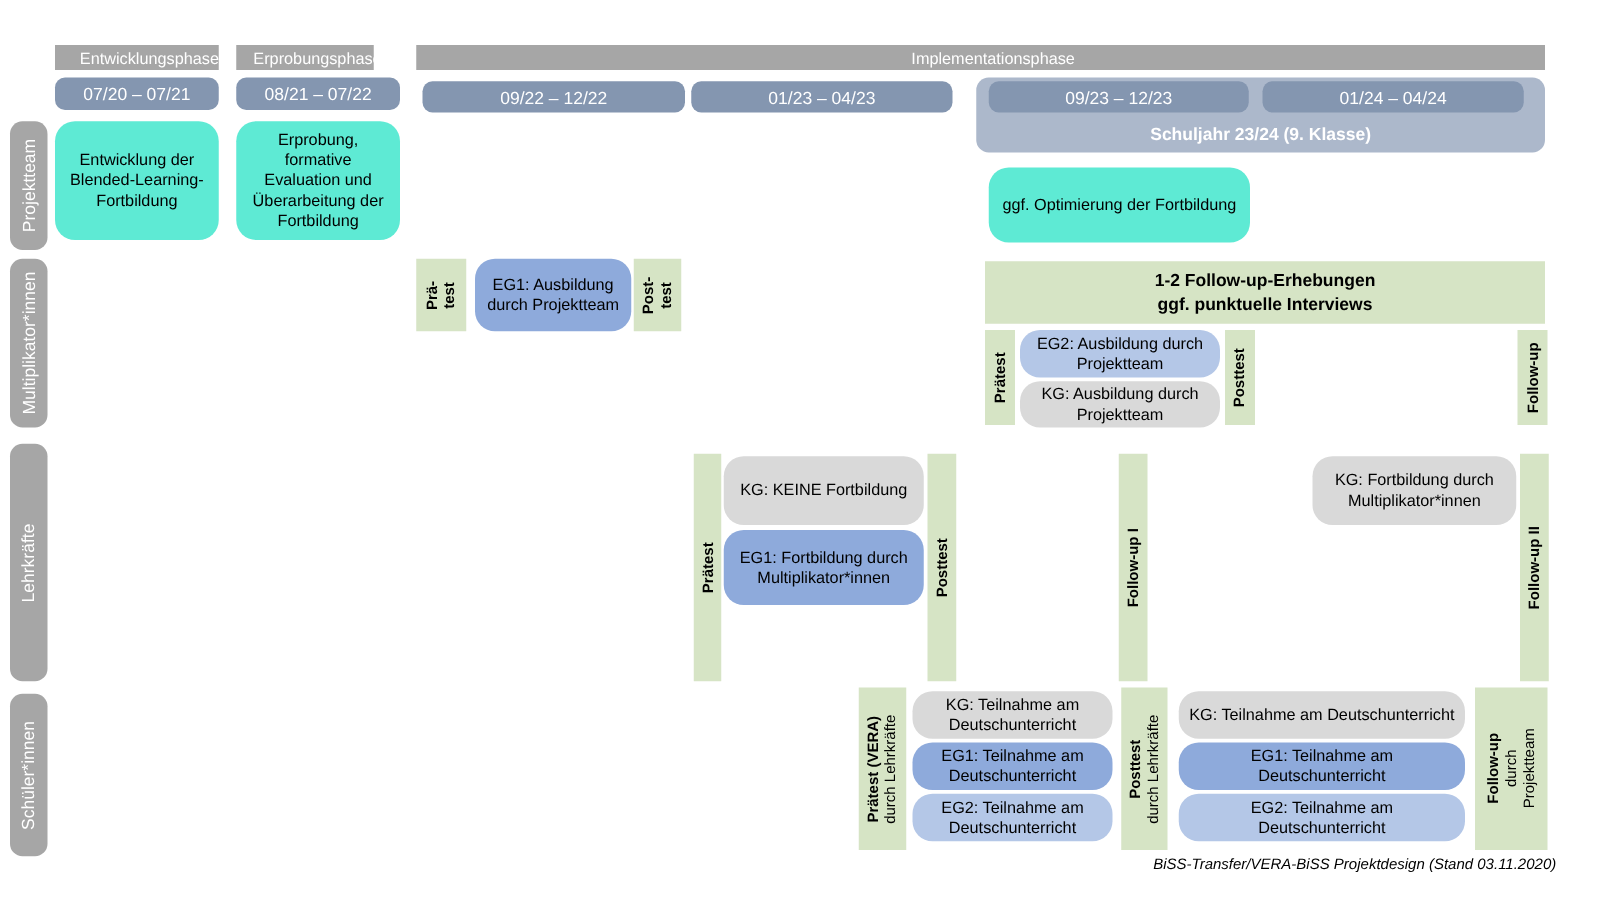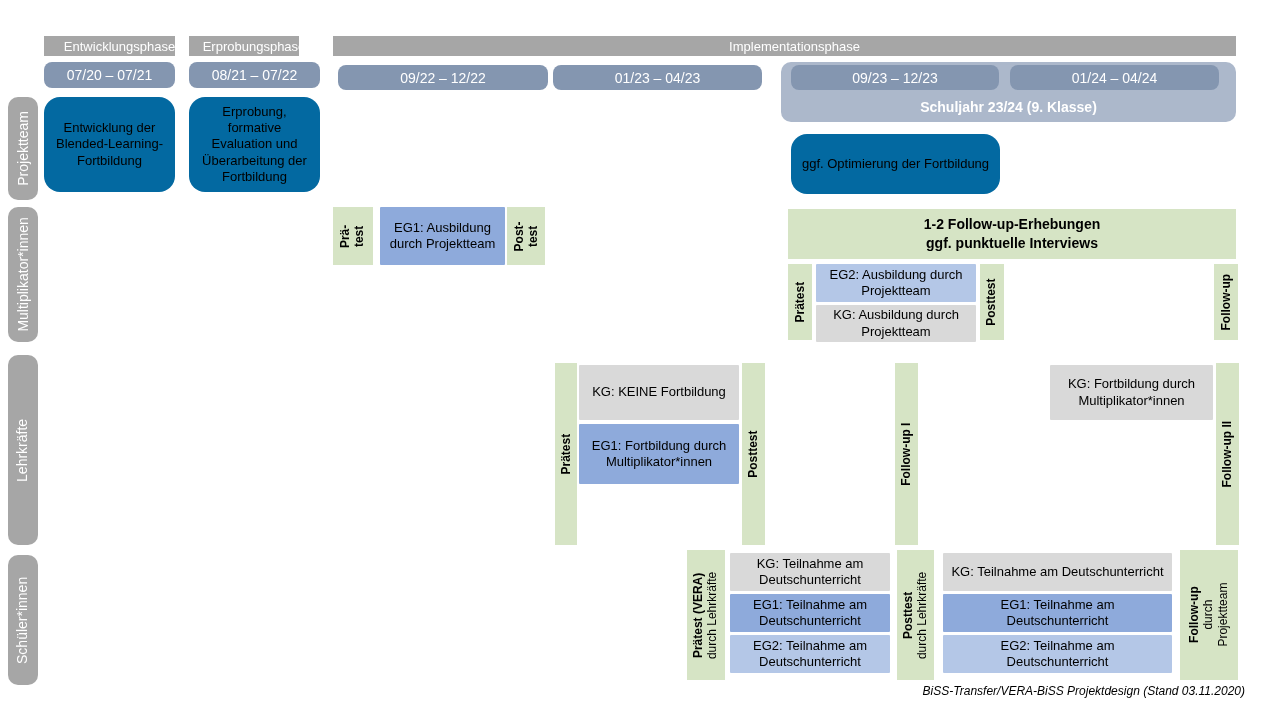--- a/index.html
+++ b/index.html
@@ -7,24 +7,24 @@
   #canvas { position:relative; width:1280px; height:720px; background:#ffffff; overflow:hidden; }
   .abs { position:absolute; }
   .phase { background:#a6a6a6; color:#ffffff; font-size:13px;
            display:flex; align-items:center; justify-content:center;padding-left:20px; }
   .datebar { background:#8496b0; color:#ffffff; font-size:14px; border-radius:8px;
              display:flex; align-items:center; justify-content:center; }
   .yearband { background:#acb8cb; border-radius:10px; color:#ffffff; font-weight:bold; font-size:14px;
               display:flex; align-items:flex-end; justify-content:center; padding-bottom:7px; }
   .rowlabel { background:#a6a6a6; border-radius:10px; color:#ffffff; font-size:14px;
               display:flex; align-items:center; justify-content:center; }
-  .box { border-radius:1px; color:#000000; font-size:13px; line-height:1.25; text-align:center;
+  .box { border-radius:16px; color:#000000; font-size:13px; line-height:1.25; text-align:center;
          display:flex; flex-direction:column; align-items:center; justify-content:center; padding:3px 8px; }
   .bigbox { border-radius:16px; }
-  .graylight { background:#0369a1; }
+  .graylight { background:#5eead4; }
   .kg  { background:#d9d9d9; }
   .eg1 { background:#8eaadb; }
   .eg2 { background:#b4c7e7; }
   .greenbar { background:#d6e4c5; color:#000000; font-size:12px;
               display:flex; align-items:center; justify-content:center; }
   .bigGreen { background:#d6e4c5; color:#000000; font-weight:bold; font-size:14px; line-height:1.35;
               display:flex; flex-direction:column; align-items:center; justify-content:center; text-align:center; }
   .vtext { transform:rotate(-90deg); display:flex; flex-direction:column; align-items:center; line-height:1.2; }
   .vtext span { white-space:nowrap; }
   .b { font-weight:bold; }

